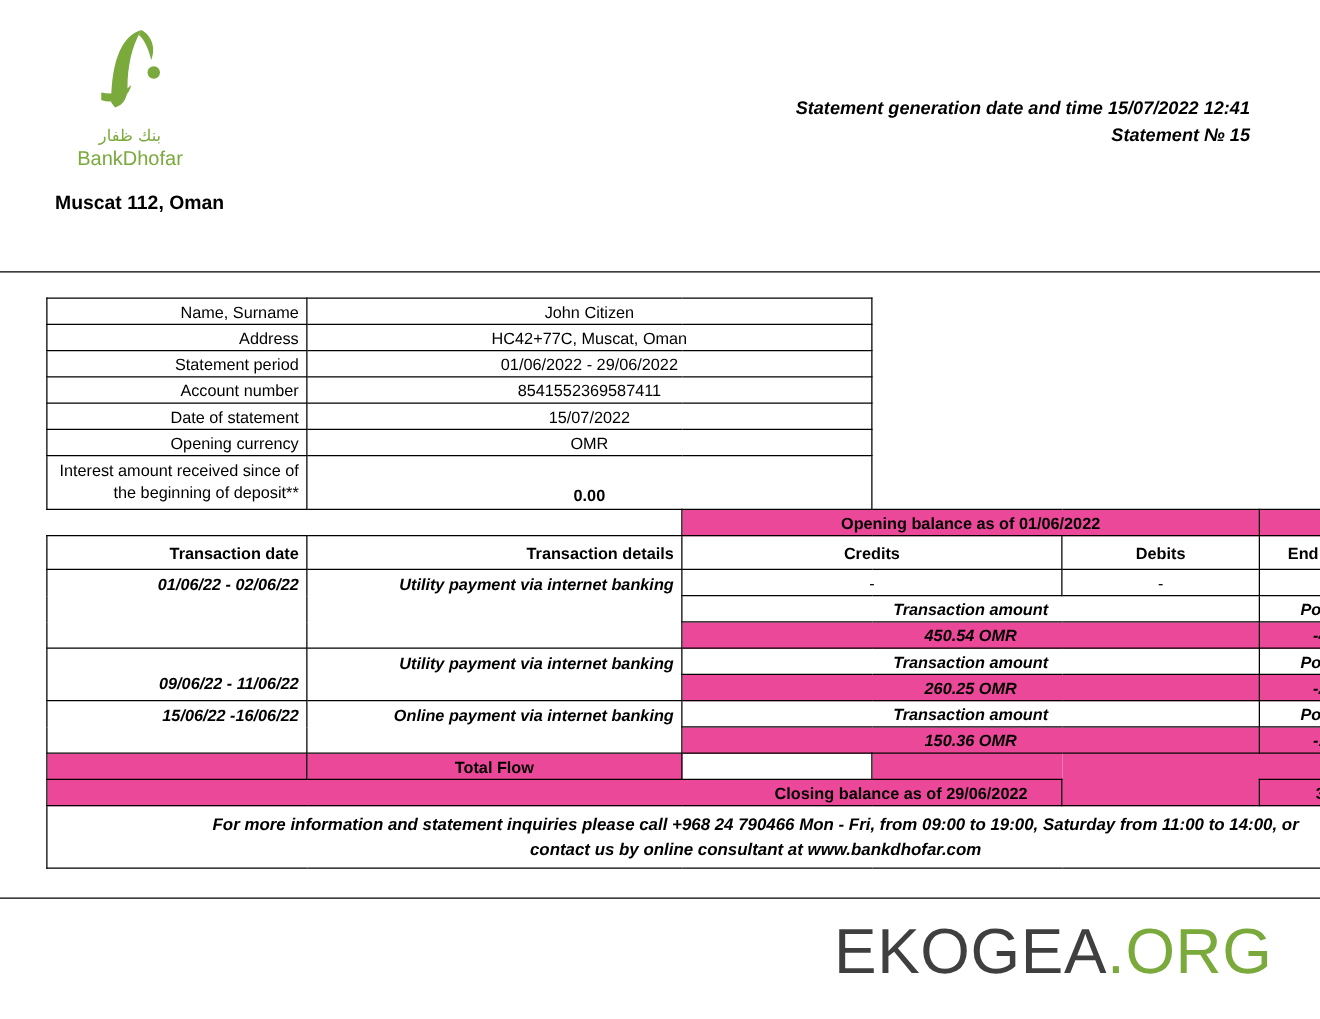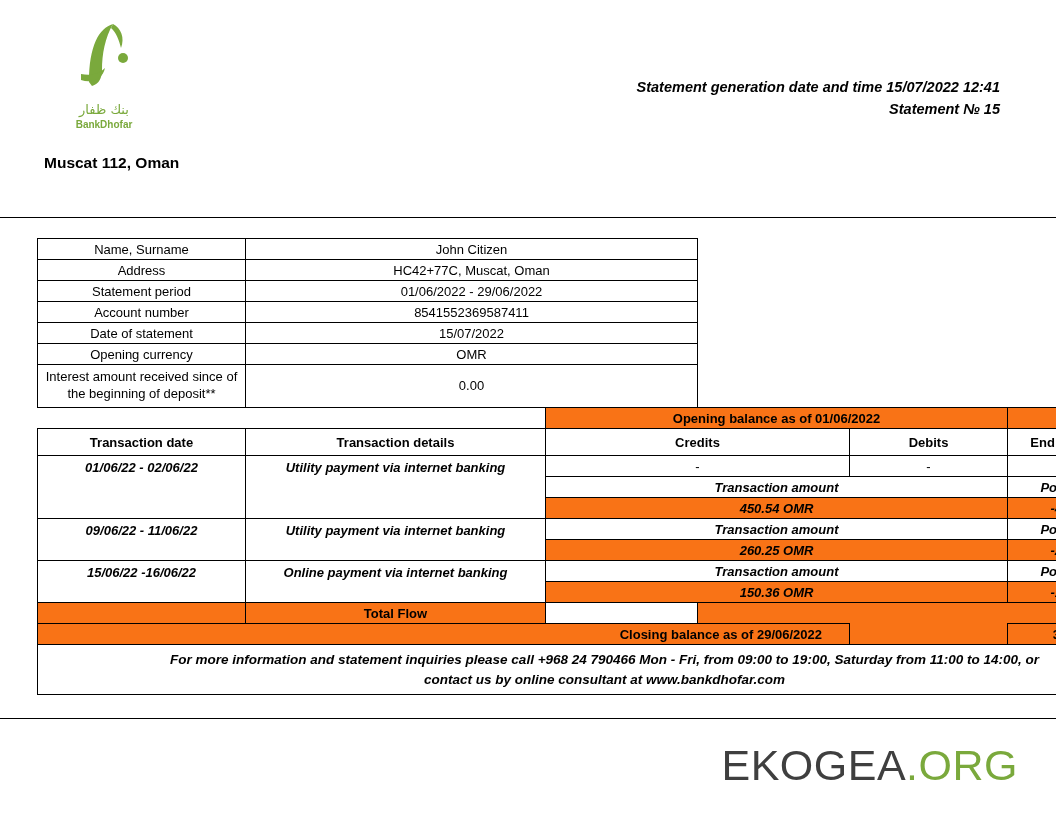--- a/index.html
+++ b/index.html
@@ -37,23 +37,23 @@
   }
   .logo-arabic {
     font-family: "DejaVu Sans", sans-serif;
     font-size: 13px;
     color: #7aa93c;
     letter-spacing: 1px;
     margin-top: 12px;
   }
   .logo-name {
     font-family: "Liberation Sans", sans-serif;
-    font-size: 10px;
+    font-size: 16px;
     color: #7aa93c;
-    font-weight: 700;
+    font-weight: 400;
     margin-top: 2px;
   }
 
   .gen-info {
     position: absolute;
     right: 56px;
     top: 76px;
     text-align: right;
     font-style: italic;
     font-weight: bold;
@@ -98,24 +98,24 @@
   .doc-table td {
     border: 1px solid #000;
     padding: 2px 6px;
     vertical-align: middle;
     height: 16px;
   }
   .no-border {
     border: none !important;
   }
   .ctr { text-align: center; }
-  .lft { text-align: center; }
+  .lft { text-align: right; }
   .bold { font-weight: bold; }
   .ital { font-style: italic; }
-  .green { background: #f97316; }
+  .green { background: #ec4899; }
 
   .info-label { width: 208px; }
   .info-value { width: 300px; }
   .spacer-col  { width: 152px; }
   .credits-col { width: 152px; }
   .debits-col  { width: 158px; }
   .eod-col     { width: 164px; }
 
   .footer-note {
     font-style: italic;
@@ -124,21 +124,21 @@
     text-align: center;
     line-height: 1.45;
     padding: 5px 8px !important;
   }
 
   
   .watermark {
     position: absolute;
     right: 38px;
     bottom: 25px;
-    font-size: 43px;
+    font-size: 51px;
     letter-spacing: 0.5px;
     font-family: "Liberation Sans", sans-serif;
   }
   .wm-dark { color: #3f3f3f; }
   .wm-green { color: #7aa93c; }
 </style>
 </head>
 <body>
 
 <div class="page">
@@ -216,21 +216,21 @@
       </tr>
       <tr>
         <td class="lft">Opening currency</td>
         <td class="ctr" colspan="2">OMR</td>
         <td class="no-border"></td>
         <td class="no-border"></td>
         <td class="no-border"></td>
       </tr>
       <tr>
         <td class="lft" style="height:38px; line-height:1.3;">Interest amount received since of the beginning of deposit**</td>
-        <td class="ctr" colspan="2" style="vertical-align:bottom; padding-bottom:14px;">0.00</td>
+        <td class="ctr" colspan="2" style="vertical-align:bottom; padding-bottom:3px;font-weight:bold;">0.00</td>
         <td class="no-border"></td>
         <td class="no-border"></td>
         <td class="no-border"></td>
       </tr>
 
       <tr>
         <td class="no-border"></td>
         <td class="no-border"></td>
         <td class="green ctr bold" colspan="3">Opening   balance as of 01/06/2022</td>
         <td class="green ctr bold">1500.00</td>
@@ -254,21 +254,21 @@
       <tr>
         <td class="ctr bold ital" colspan="3">Transaction amount</td>
         <td class="ctr bold ital">Posting amount</td>
       </tr>
       <tr>
         <td class="green ctr bold ital" colspan="3">450.54   OMR</td>
         <td class="green ctr bold ital">-450.54   OMR</td>
       </tr>
 
       <tr>
-        <td class="lft bold ital" rowspan="2" style="vertical-align:top; padding-top:4px;margin-top:24px;">09/06/22 - 11/06/22</td>
+        <td class="lft bold ital" rowspan="2" style="vertical-align:top; padding-top:20px;margin-top:24px;">09/06/22 - 11/06/22</td>
         <td class="lft bold ital" rowspan="2" style="vertical-align:top; padding-top:4px;">Utility payment via internet banking</td>
         <td class="ctr bold ital" colspan="3">Transaction amount</td>
         <td class="ctr bold ital">Posting amount</td>
       </tr>
       <tr>
         <td class="green ctr bold ital" colspan="3">260.25   OMR</td>
         <td class="green ctr bold ital">-260.25   OMR</td>
       </tr>
 
       <tr>

